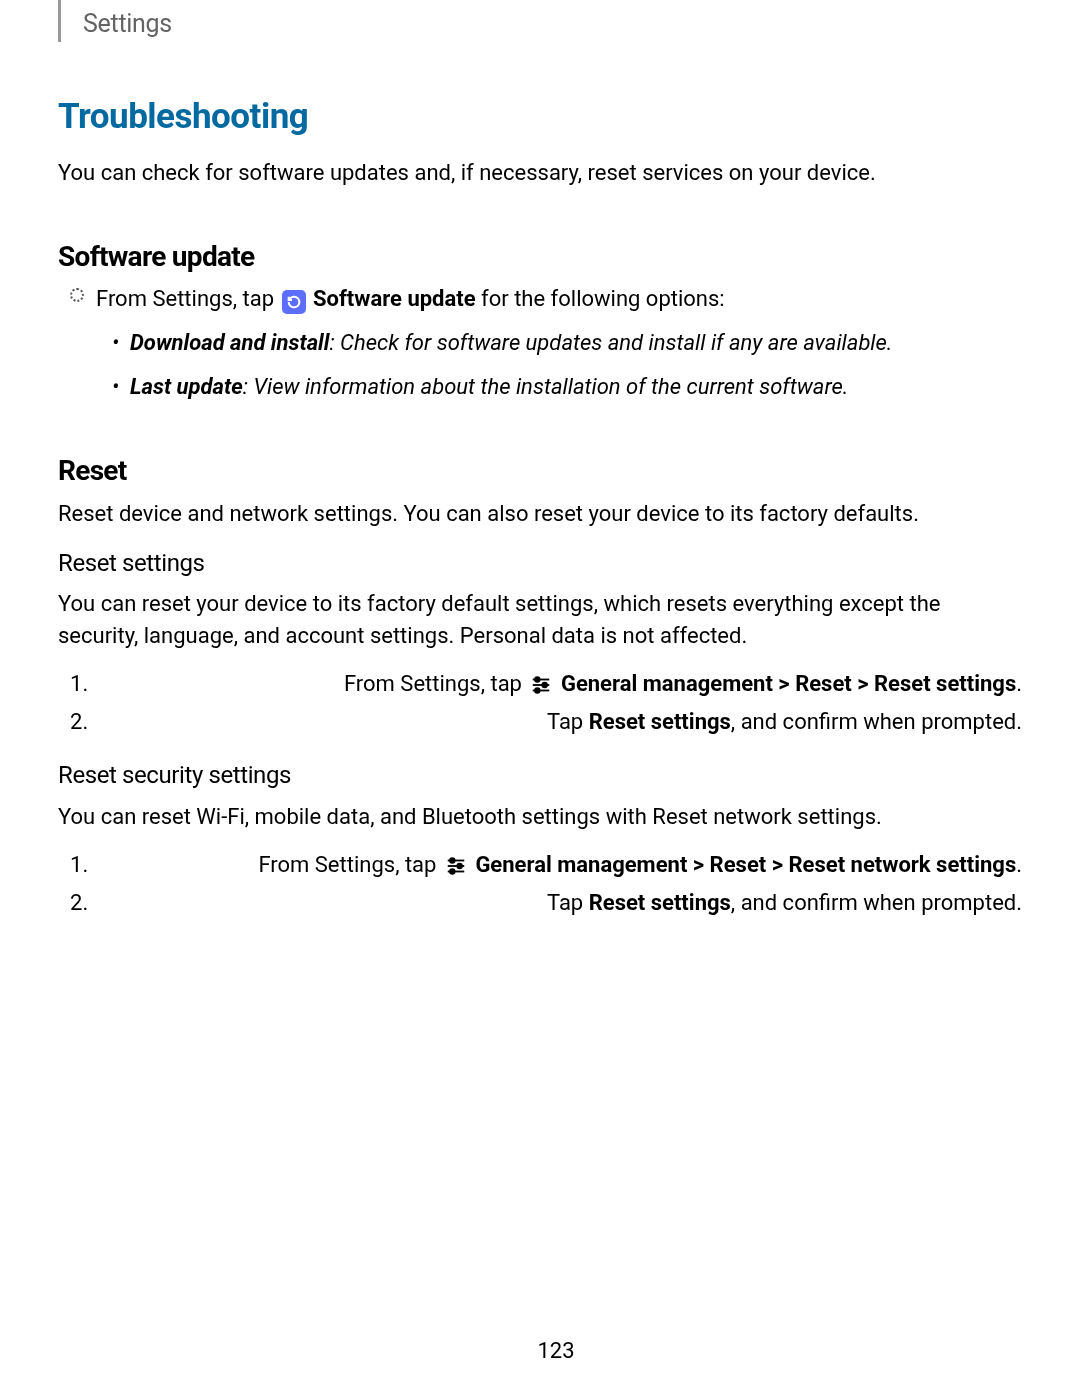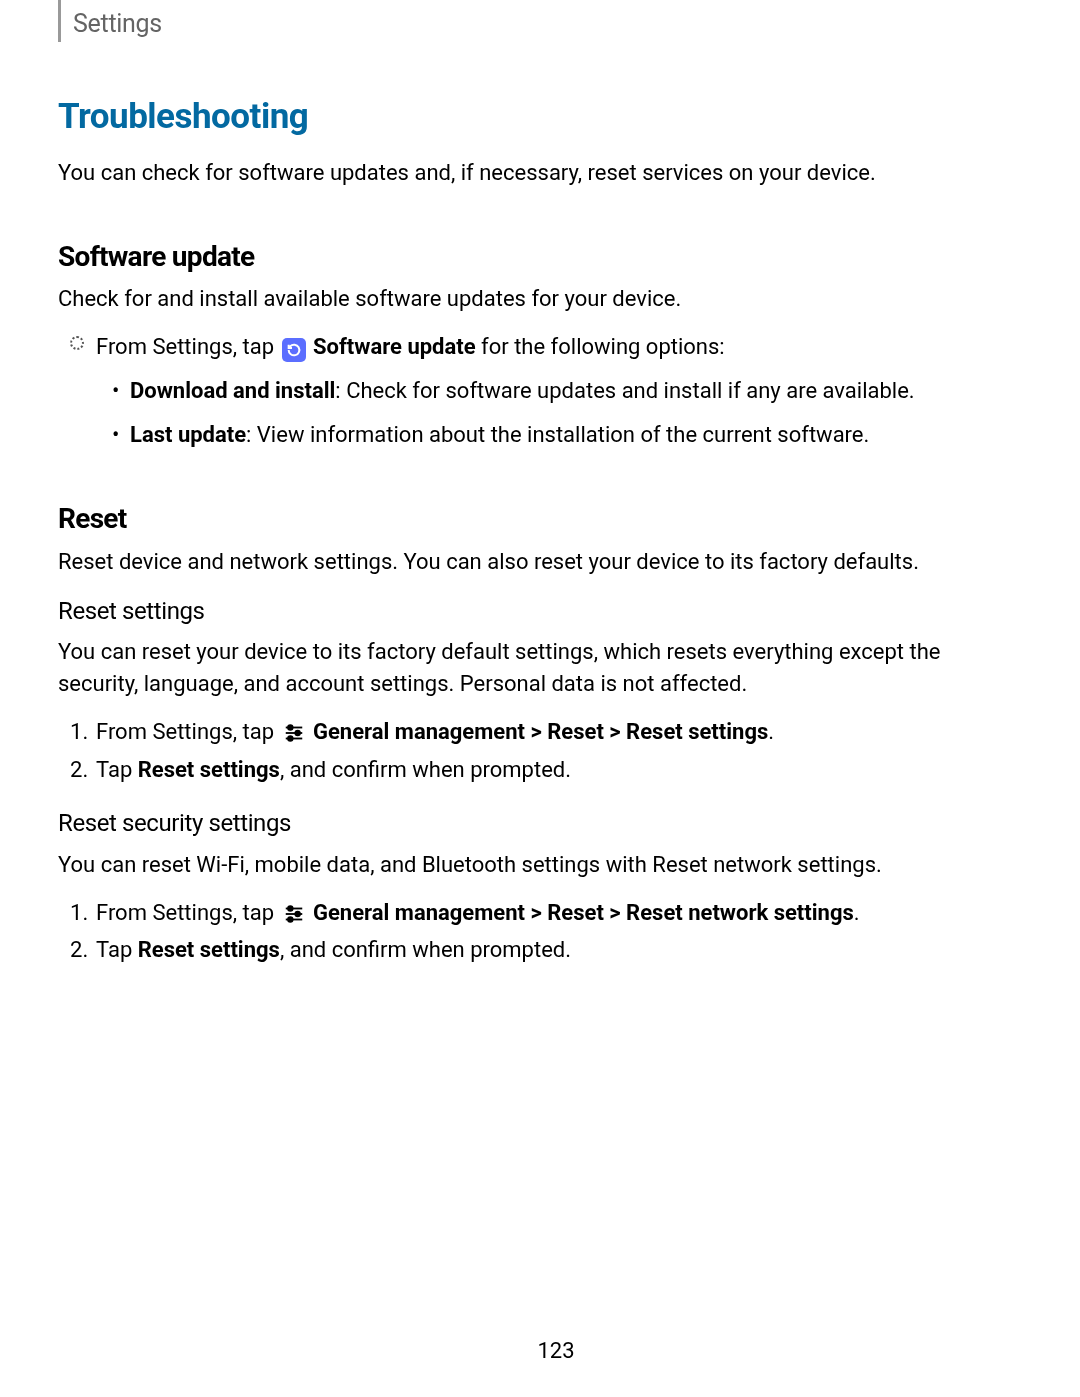--- a/index.html
+++ b/index.html
@@ -9,21 +9,21 @@
       height: 1397px;
       padding: 0 58px 30px 58px;
       color: #000;
       background: #fff;
       font-size: 22px;
       line-height: 1.45;
       position: relative;
     }
     .header {
       border-left: 3px solid #999;
-      padding-left: 12px;
+      padding-left: 22px;
       margin-bottom: 50px;
       margin-top: 0;
       padding-top: 6px;
       padding-bottom: 0;
     }
     .header-text {
       font-size: 25px;
       color: #646464;
       font-weight: 400;
       letter-spacing: -0.3px;
@@ -80,39 +80,41 @@
     }
     .dot-list {
       list-style: none;
       padding-left: 34px;
       margin-top: 12px;
     }
     .dot-list > li {
       position: relative;
       padding-left: 0;
       margin-bottom: 12px;
+      font-style: italic;
     }
     .dot-list > li::before {
       content: "•";
       position: absolute;
       left: -18px;
       top: 0;
       font-size: 22px;
       color: #000;
     }
     .numbered-list {
       list-style: none;
       padding-left: 38px;
       margin-bottom: 20px;
       counter-reset: num;
     }
     .numbered-list > li {
       position: relative;
       margin-bottom: 6px;
       counter-increment: num;
+      text-align: right;
     }
     .numbered-list > li::before {
       content: counter(num) ".";
       position: absolute;
       left: -26px;
       top: 0;
     }
     .icon-box {
       display: inline-flex;
       align-items: center;
@@ -150,21 +152,20 @@
 
 <div class="header">
   <span class="header-text">Settings</span>
 </div>
 
 <h1>Troubleshooting</h1>
 <p class="intro">You can check for software updates and, if necessary, reset services on your device.</p>
 
 <div class="section">
   <h2>Software update</h2>
-  <p class="section-desc">Check for and install available software updates for your device.</p>
   <ul class="circle-bullet-list">
     <li>
       <span class="circle-marker"></span>
       <span>From Settings, tap </span><span class="icon-box">
           <svg width="16" height="16" viewBox="0 0 24 24" fill="none" stroke="#fff" stroke-width="3">
             <path d="M4 12a8 8 0 1 0 2.3-5.6L4 9"></path>
             <polyline points="4 4 4 9 9 9"></polyline>
           </svg>
         </span>
       <strong>Software update</strong><span> for the following options:</span>

